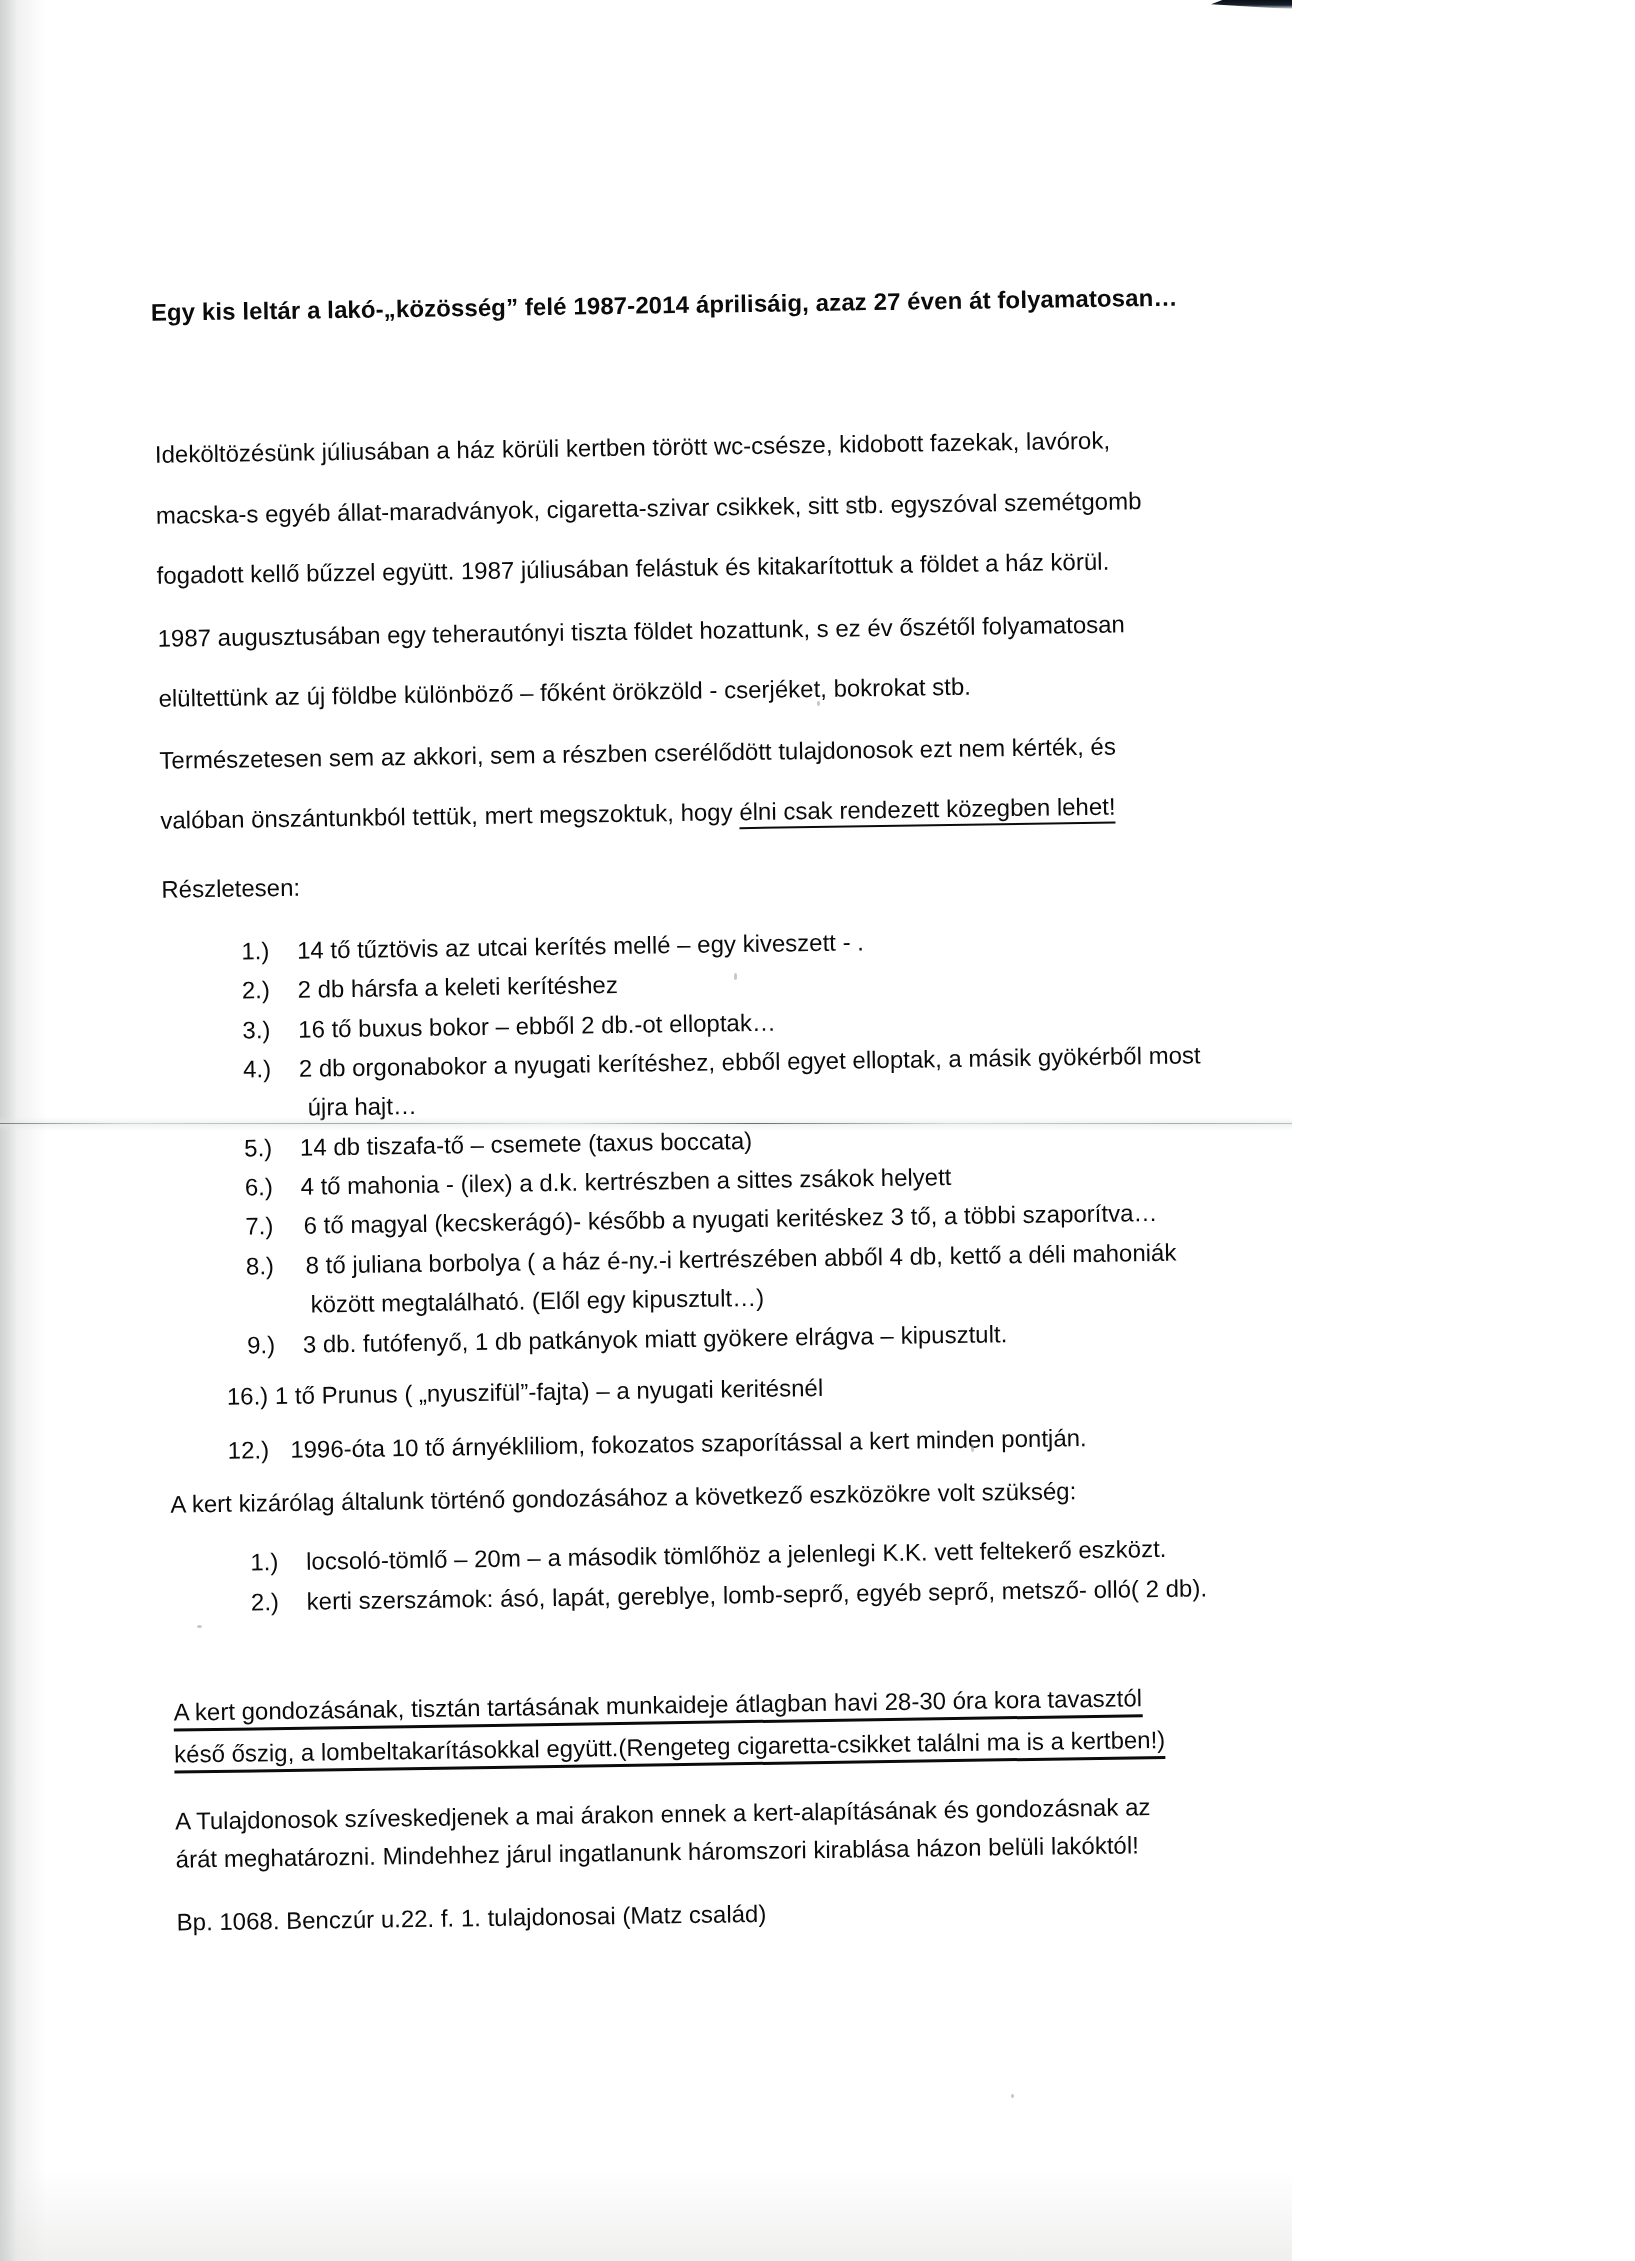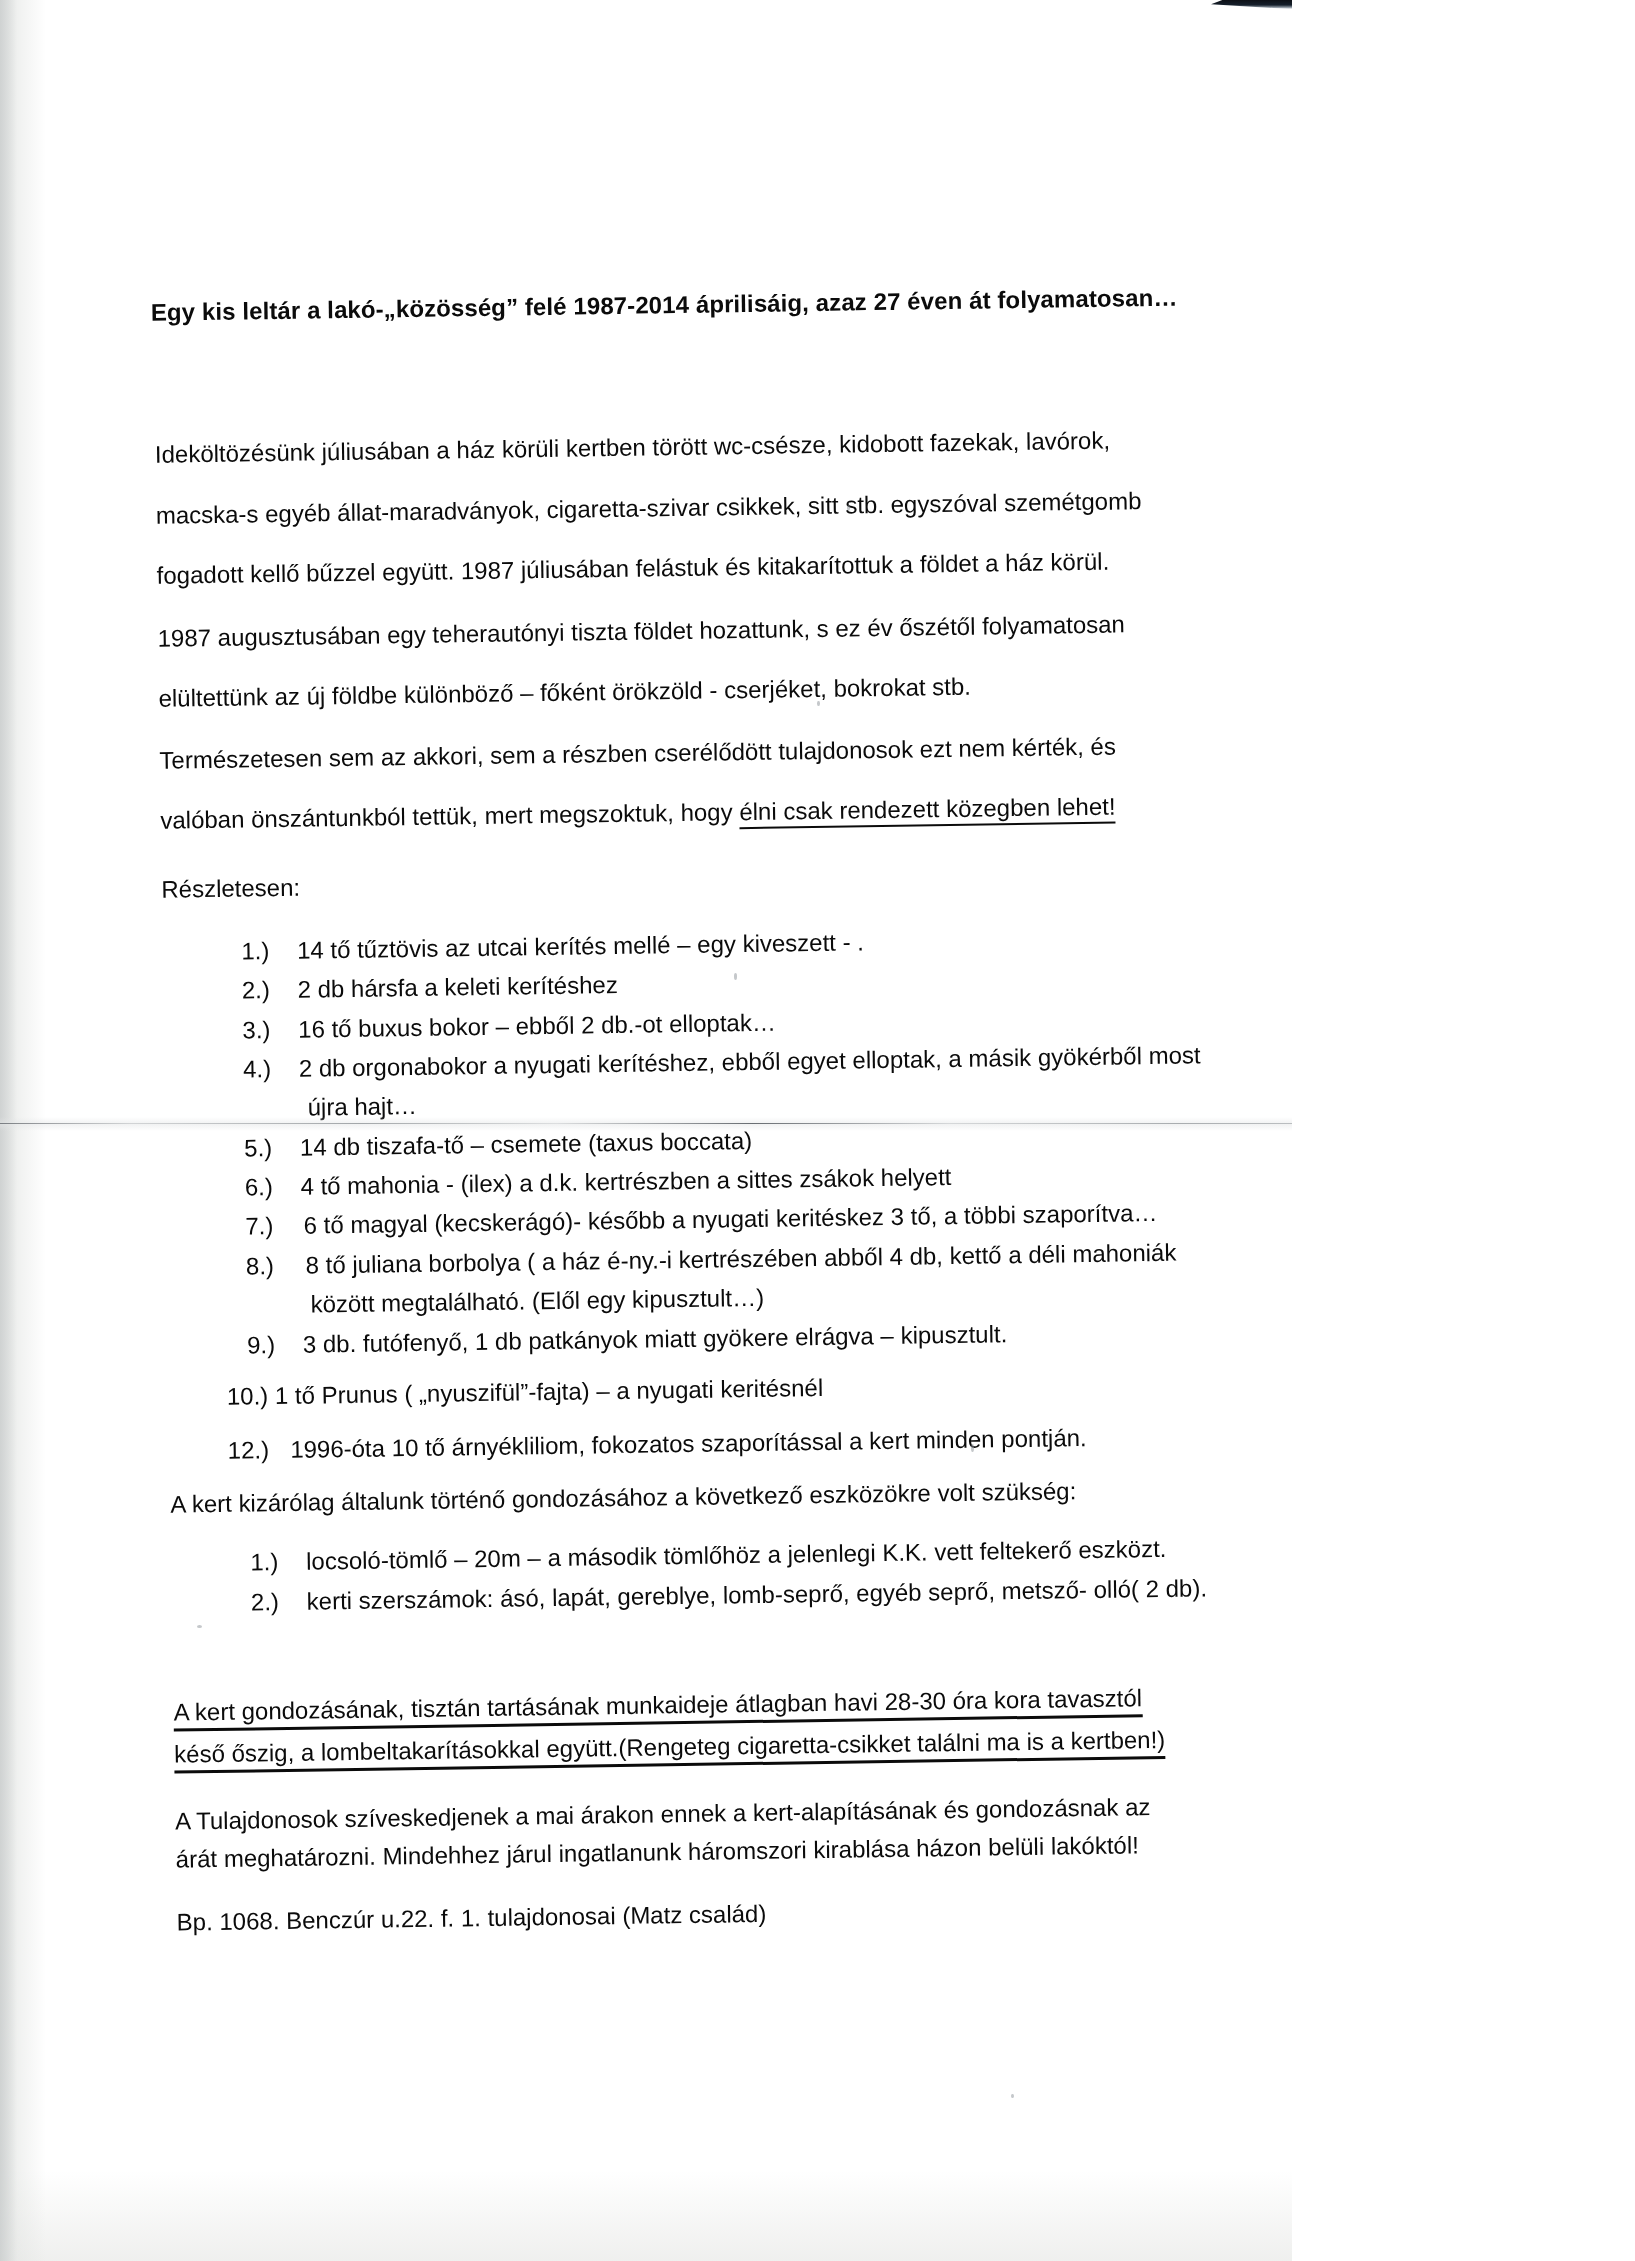--- a/index.html
+++ b/index.html
@@ -220,21 +220,21 @@
       <span style="display:inline-block;width:18.4px;"></span>
       <span>8 tő juliana borbolya ( a ház é-ny.-i kertrészében abből 4 db, kettő a déli mahoniák</span>
     </div>
     <div class="para list-cont" style="top:1285px;">között megtalálható. (Elől egy kipusztult…)</div>
     <div class="para list-line" style="top:1325px;">
       <span>9.)</span>
       <span style="display:inline-block;width:14.4px;"></span>
       <span>3 db. futófenyő, 1 db patkányok miatt  gyökere elrágva –  kipusztult.</span>
     </div>
     <div class="para list-line-b" style="top:1376px;">
-      <span>10.)</span>
+      <span>16.)</span>
       <span>1 tő Prunus ( „nyuszifül”-fajta) – a nyugati keritésnél</span>
     </div>
     <div class="para list-line-b" style="top:1430px;">
       <span>12.)</span>
       <span style="display:inline-block;width:7.9px;"></span>
       <span>1996-óta 10 tő árnyékliliom, fokozatos szaporítással a kert minden pontján.</span>
     </div>
 
     <div class="para body-line" style="top:1483px;">A kert kizárólag általunk történő gondozásához a következő eszközökre volt szükség:</div>
 

